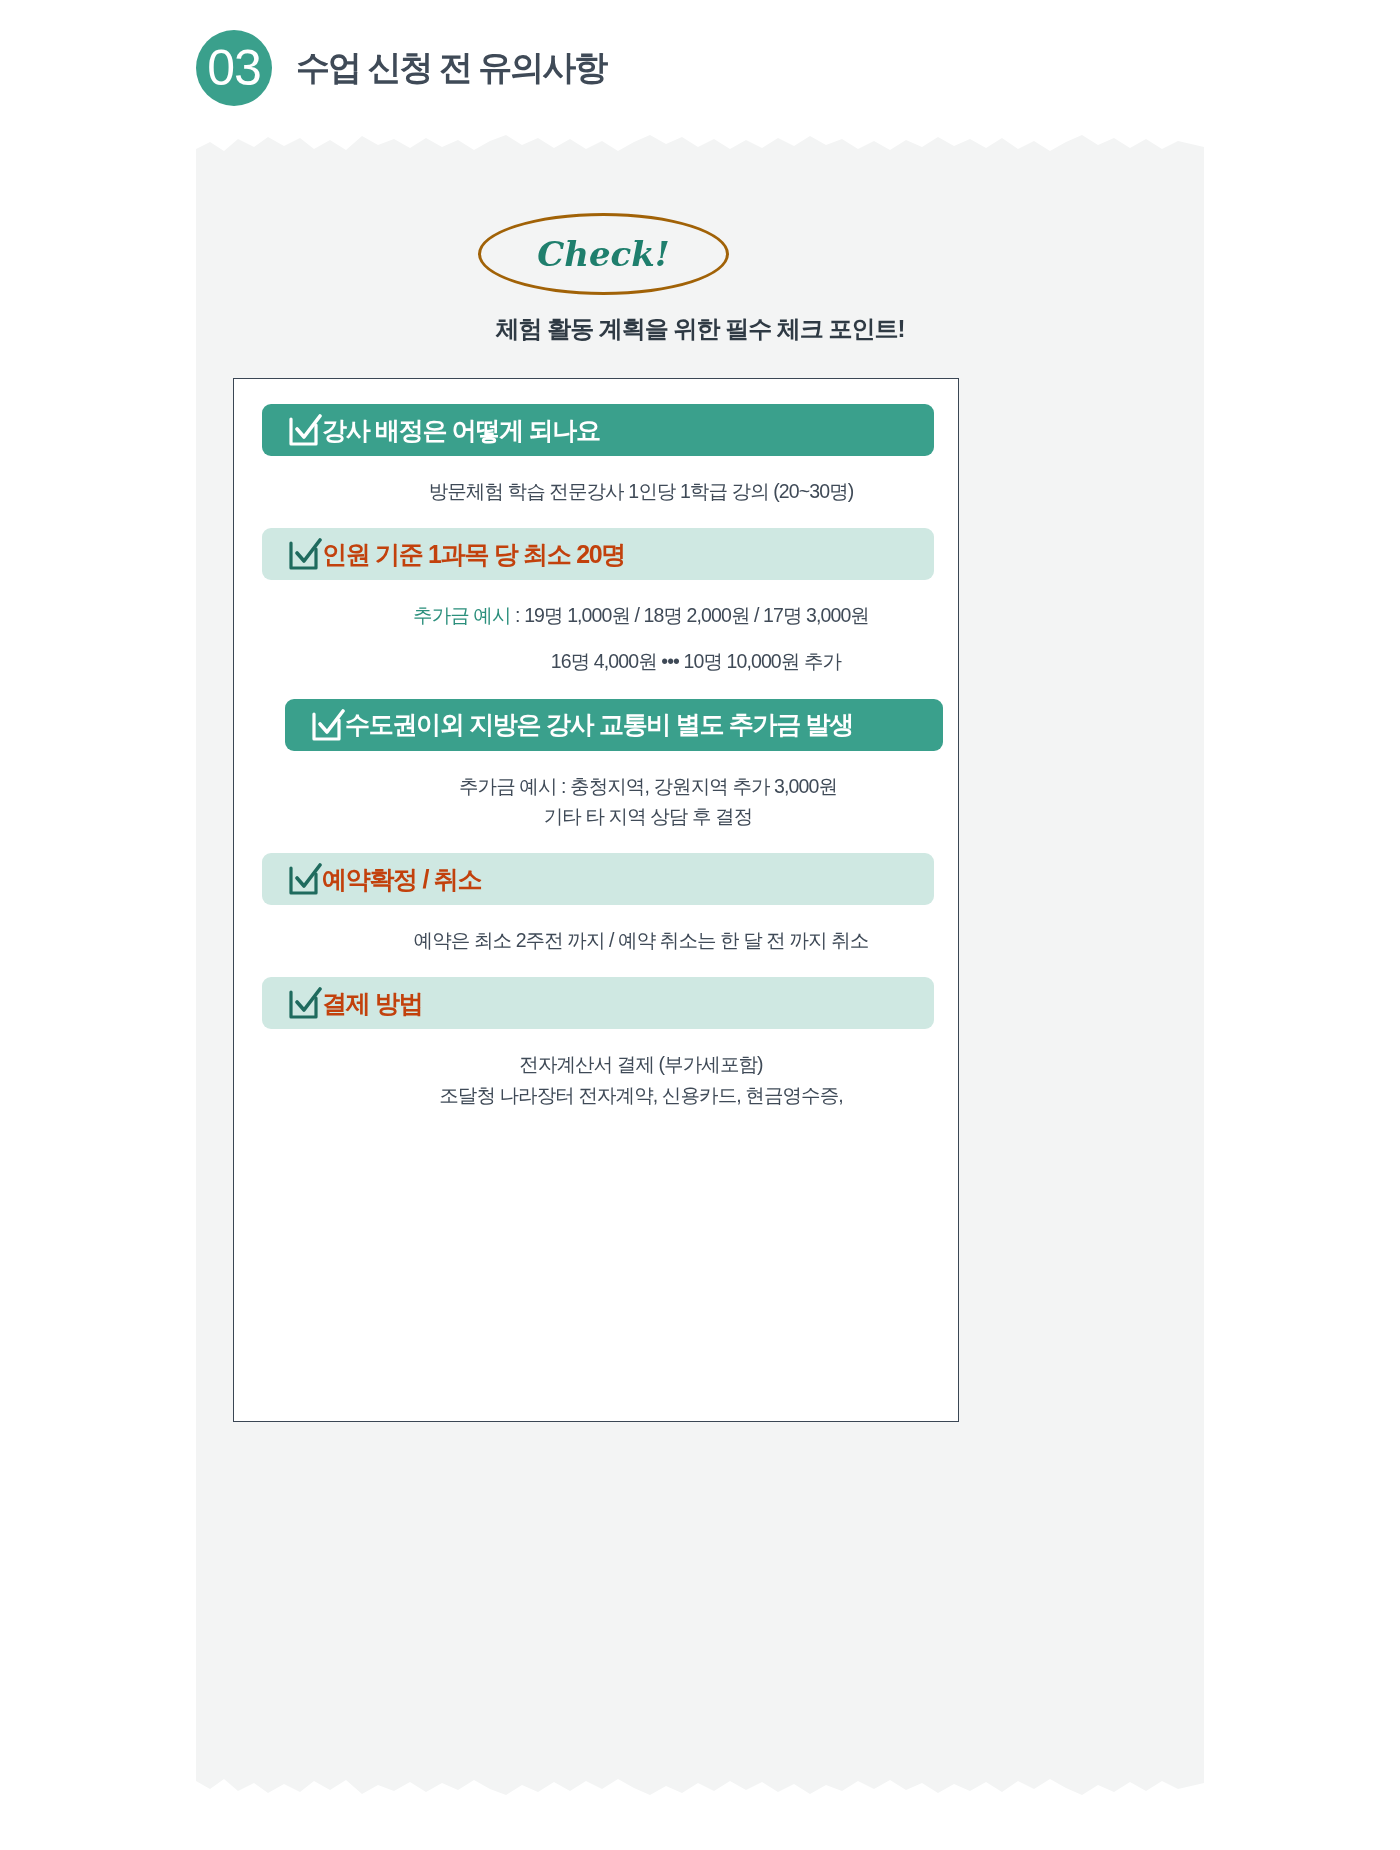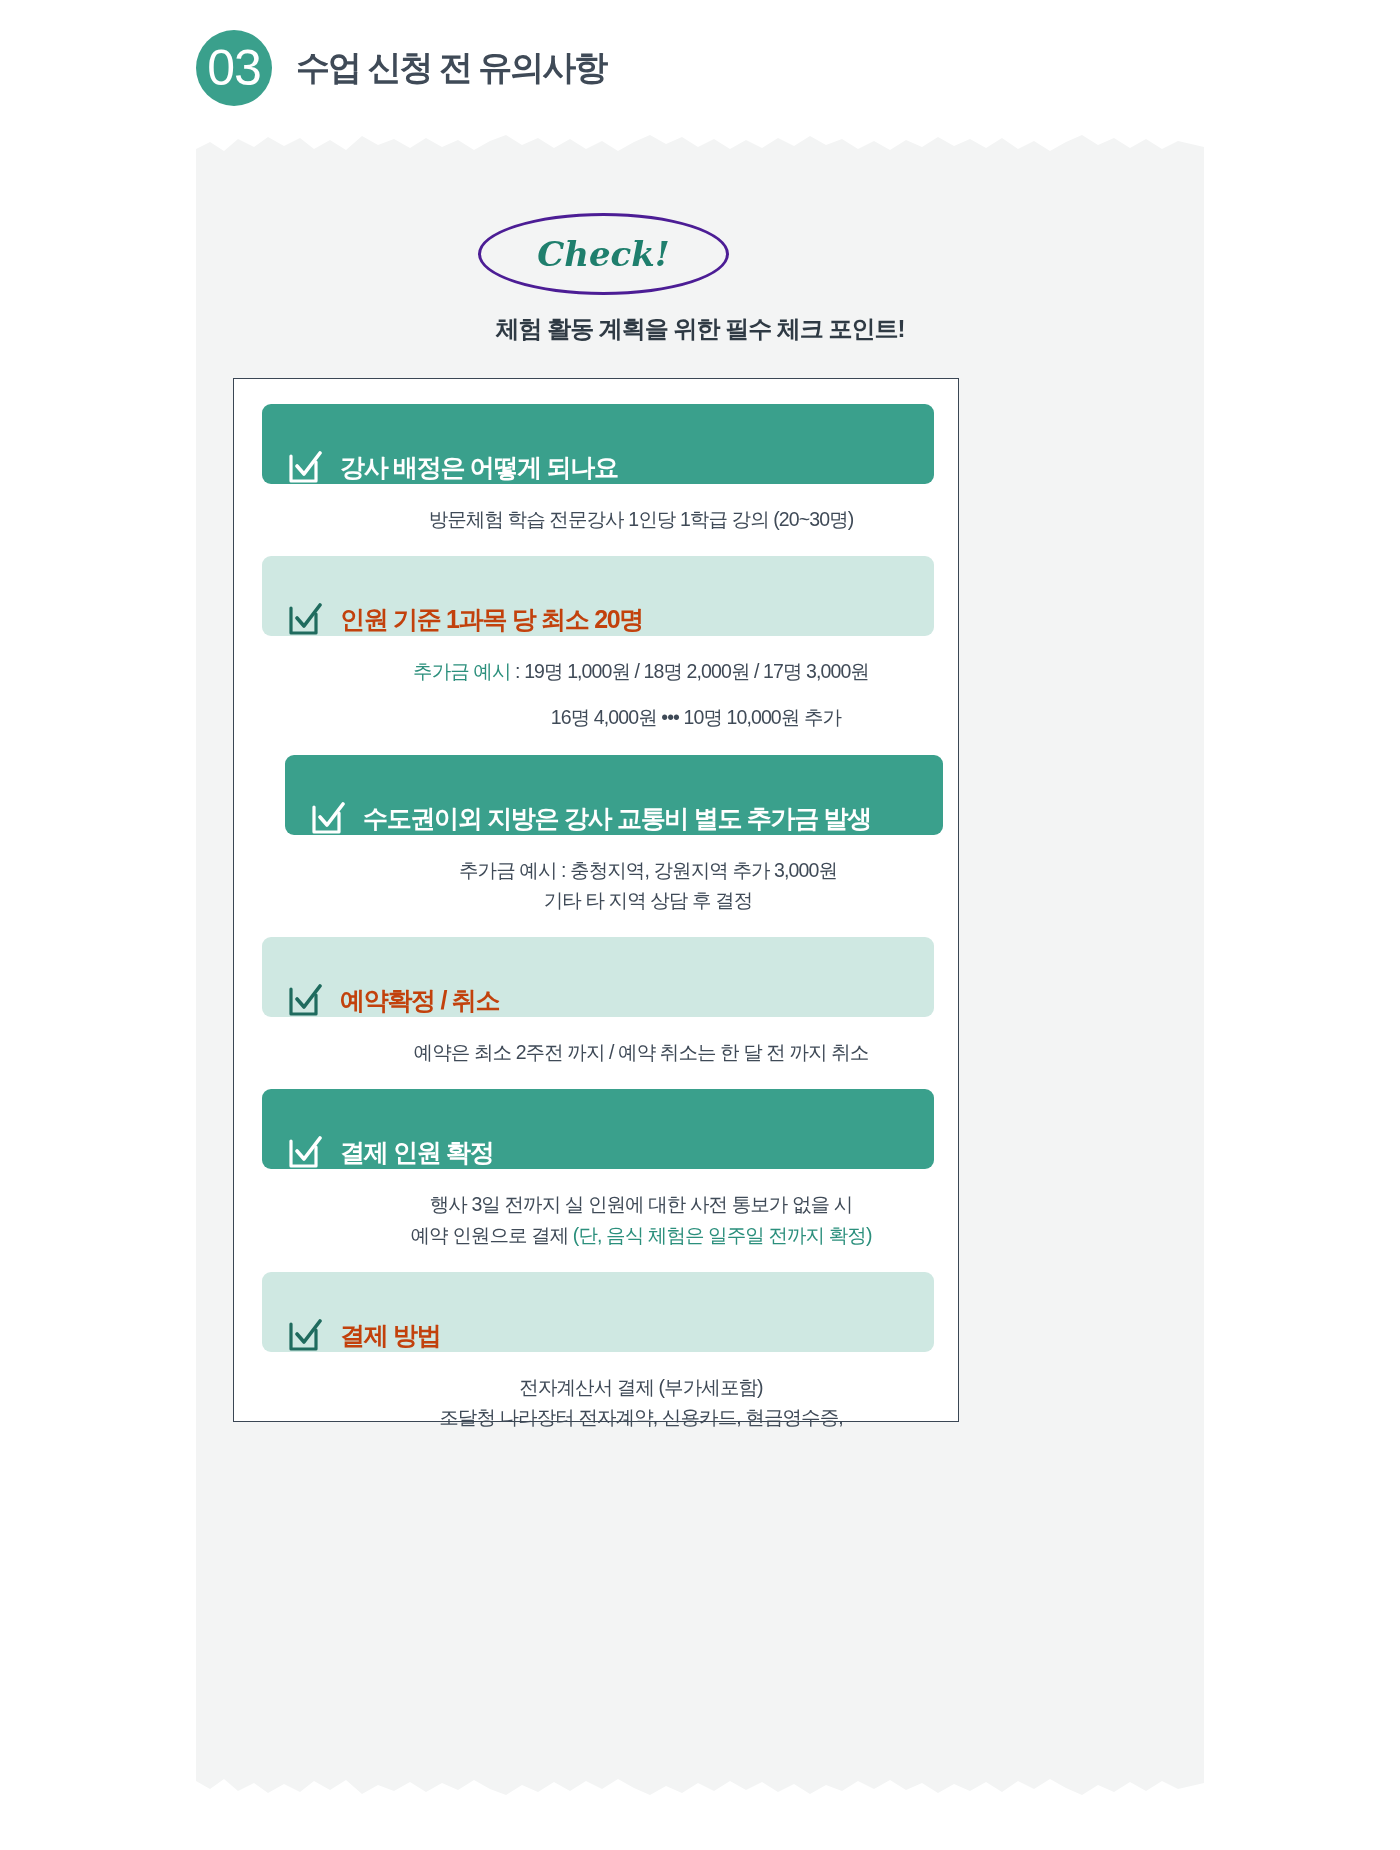--- a/index.html
+++ b/index.html
@@ -64,21 +64,21 @@
   .paper-edge-top { top: -22px; }
   .paper-edge-bottom { bottom: -22px; }
 
   
   .check-badge {
     position: absolute;
     top: 213px;
     left: 478px;
     width: 245px;
     height: 76px;
-    border: 3px solid #4c1d95;
+    border: 3px solid #a16207;
     border-radius: 50%;
     display: flex;
     align-items: center;
     justify-content: center;
   }
   .check-badge span {
     font-family: "DejaVu Serif", serif;
     font-size: 34px;
     font-weight: bold;
     font-style: italic;
@@ -114,25 +114,24 @@
     position: absolute;
     top: 404px;
     left: 262px;
     width: 672px;
   }
 
   .item { margin-bottom: 0; }
 
   .item-bar {
     display: flex;
-    align-items: flex-end;
-    gap: 18px;
+    align-items: center;
     border-radius: 9px;
     padding: 0 26px;
-    height: 80px;
+    height: 52px;
     box-sizing: border-box;
   }
   .item-bar.dark {
     background: #3aa08c;
   }
   .item-bar.light {
     background: #cfe8e2;
   }
   .item-bar.dark .item-title { color: #ffffff; }
   .item-bar.light .item-title { color: #c2410c; }
@@ -244,35 +243,20 @@
             <path d="M9 16 L16 24 L32 3" fill="none" stroke="#1f6b5e" stroke-width="3.6" stroke-linecap="round" stroke-linejoin="round"></path>
           </svg>
         </span>
         <div class="item-title">예약확정 / 취소</div>
       </div>
       <div class="desc-block">
         <div class="item-desc">예약은 최소 2주전 까지 / 예약 취소는 한 달 전 까지 취소</div>
       </div>
     </div>
     <div class="item">
-      <div class="item-bar dark">
-        <span>
-          <svg class="check-icon" viewBox="0 0 34 34">
-            <path d="M3 6 L3 31 L28 31 L28 12" fill="none" stroke="#ffffff" stroke-width="3.2" stroke-linecap="round" stroke-linejoin="round"></path>
-            <path d="M9 16 L16 24 L32 3" fill="none" stroke="#ffffff" stroke-width="3.6" stroke-linecap="round" stroke-linejoin="round"></path>
-          </svg>
-        </span>
-        <div class="item-title">결제 인원 확정</div>
-      </div>
-      <div class="desc-block">
-        <div class="item-desc">행사 3일 전까지 실 인원에 대한 사전 통보가 없을 시</div>
-        <div class="item-desc"><span>예약 인원으로 결제 </span><span class="accent">(단, 음식 체험은 일주일 전까지 확정)</span></div>
-      </div>
-    </div>
-    <div class="item">
       <div class="item-bar light">
         <span>
           <svg class="check-icon" viewBox="0 0 34 34">
             <path d="M3 6 L3 31 L28 31 L28 12" fill="none" stroke="#1f6b5e" stroke-width="3.2" stroke-linecap="round" stroke-linejoin="round"></path>
             <path d="M9 16 L16 24 L32 3" fill="none" stroke="#1f6b5e" stroke-width="3.6" stroke-linecap="round" stroke-linejoin="round"></path>
           </svg>
         </span>
         <div class="item-title">결제 방법</div>
       </div>
       <div class="desc-block">

